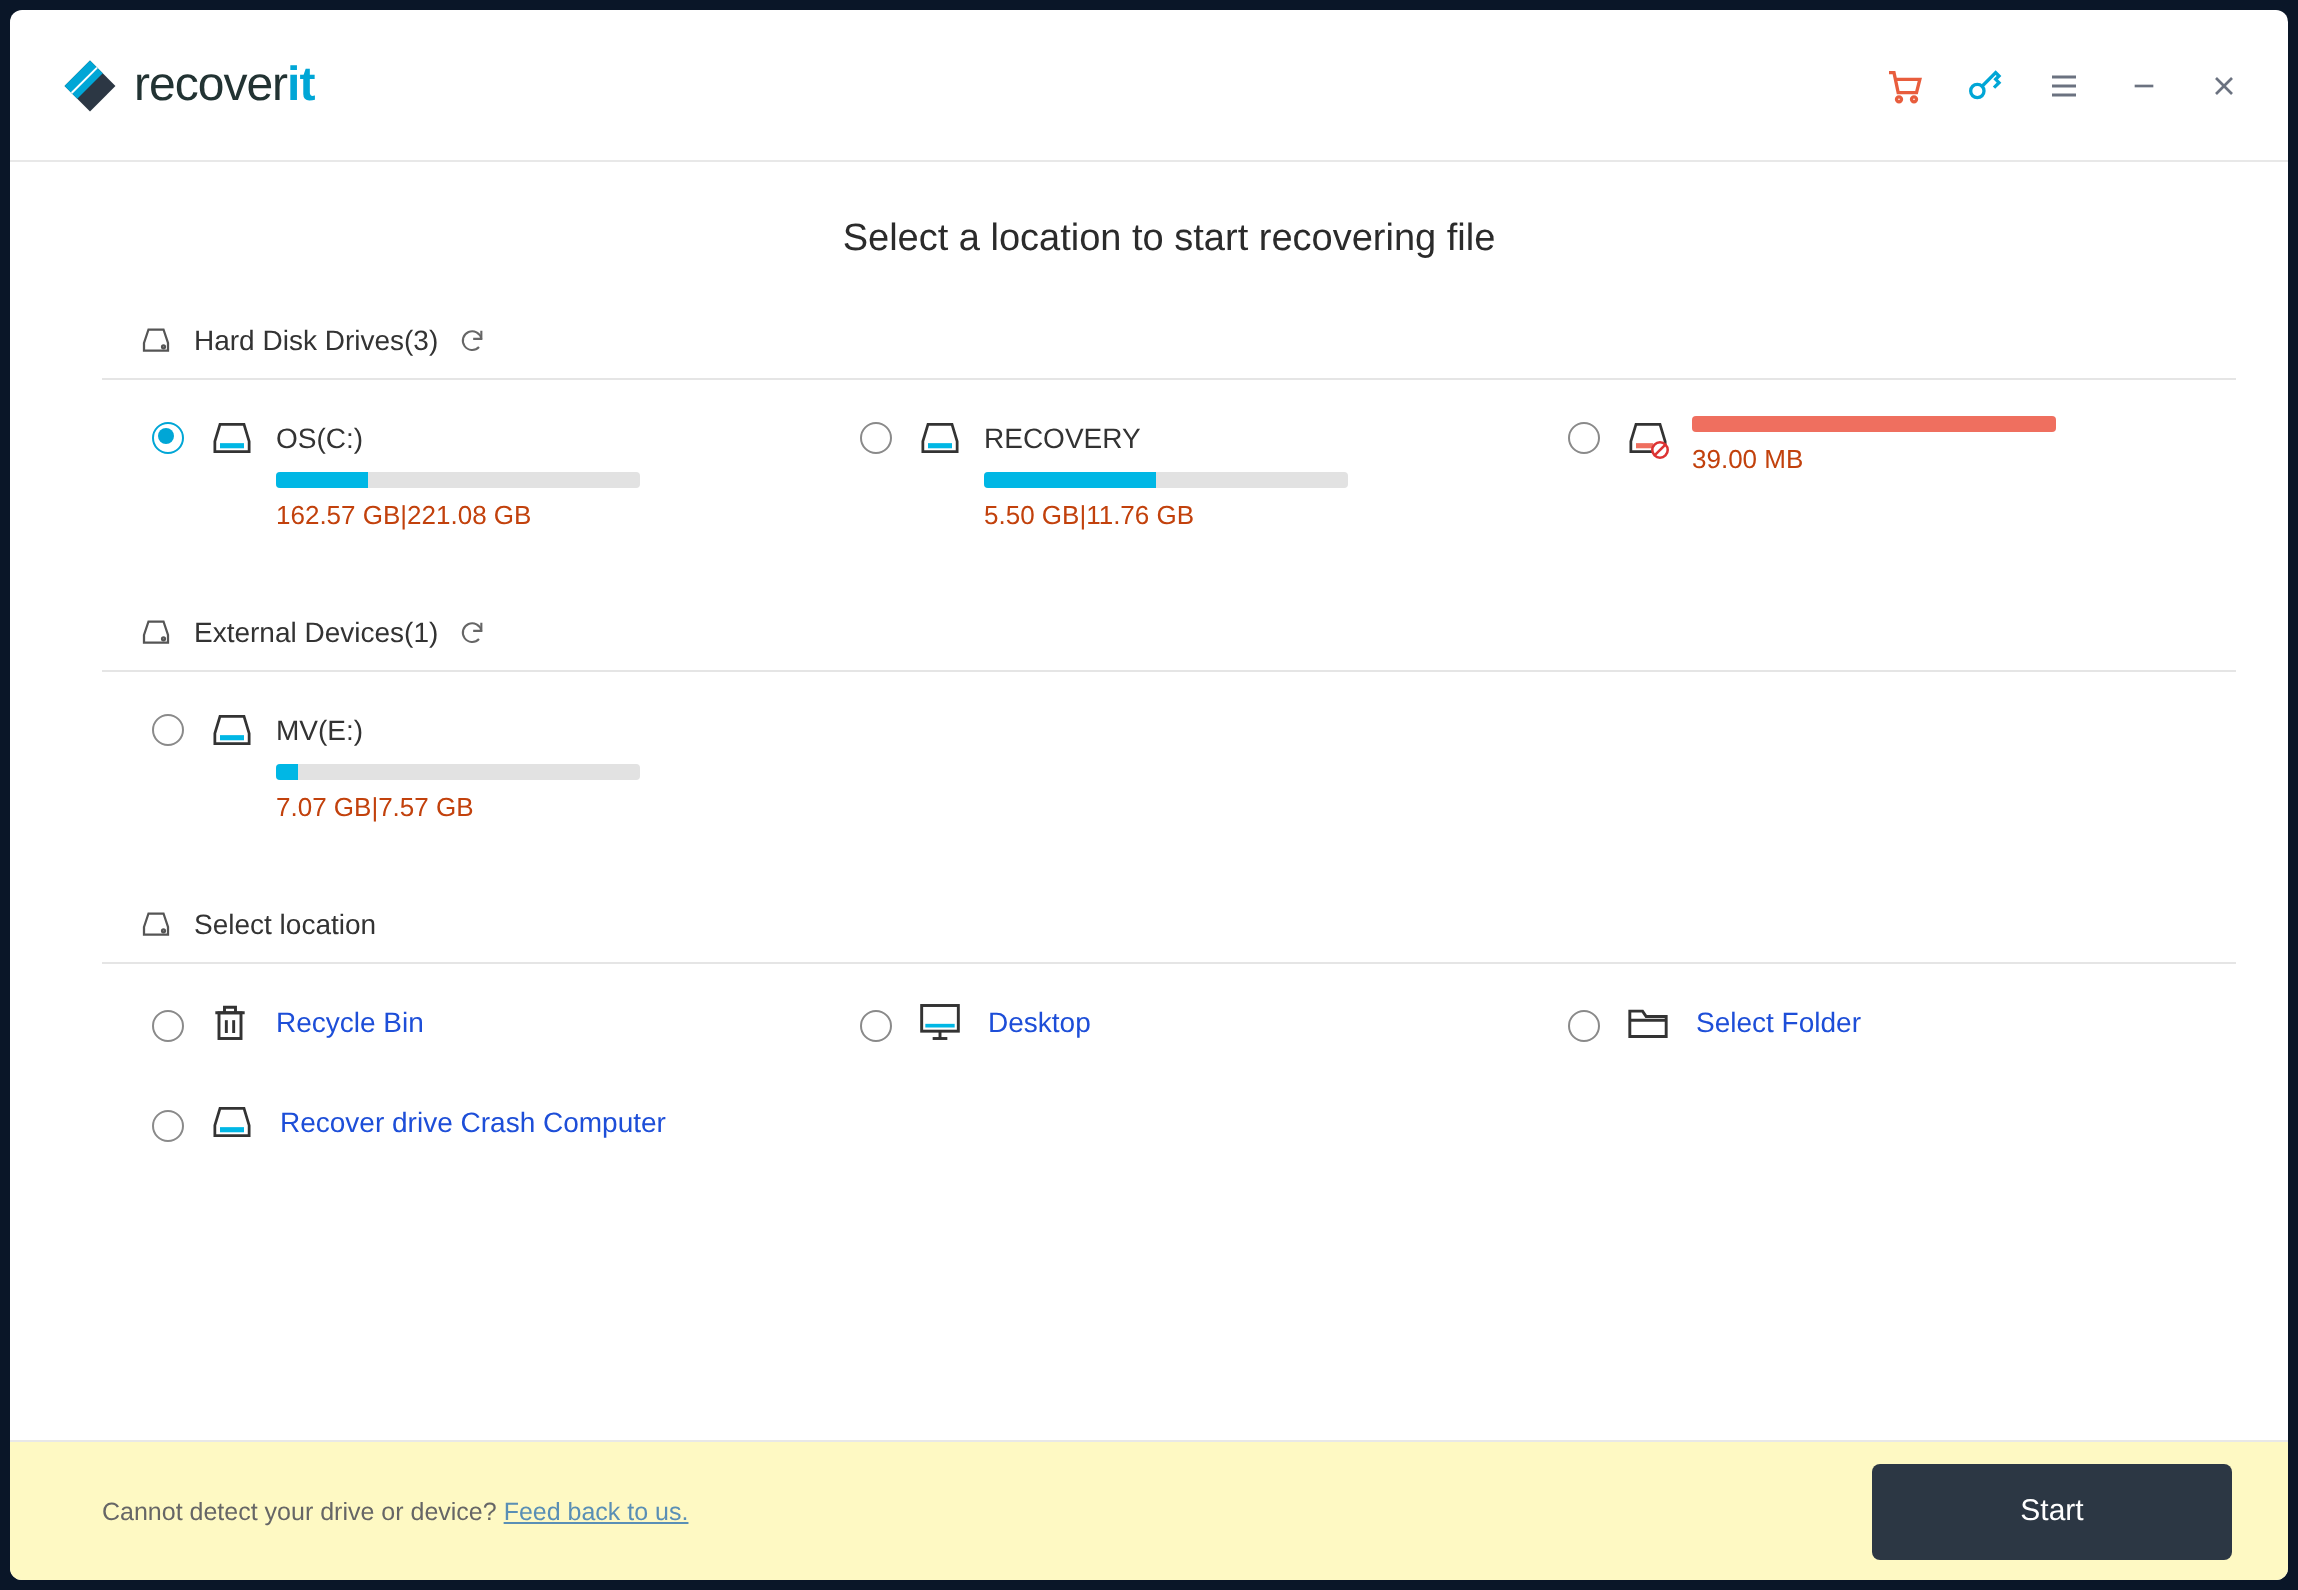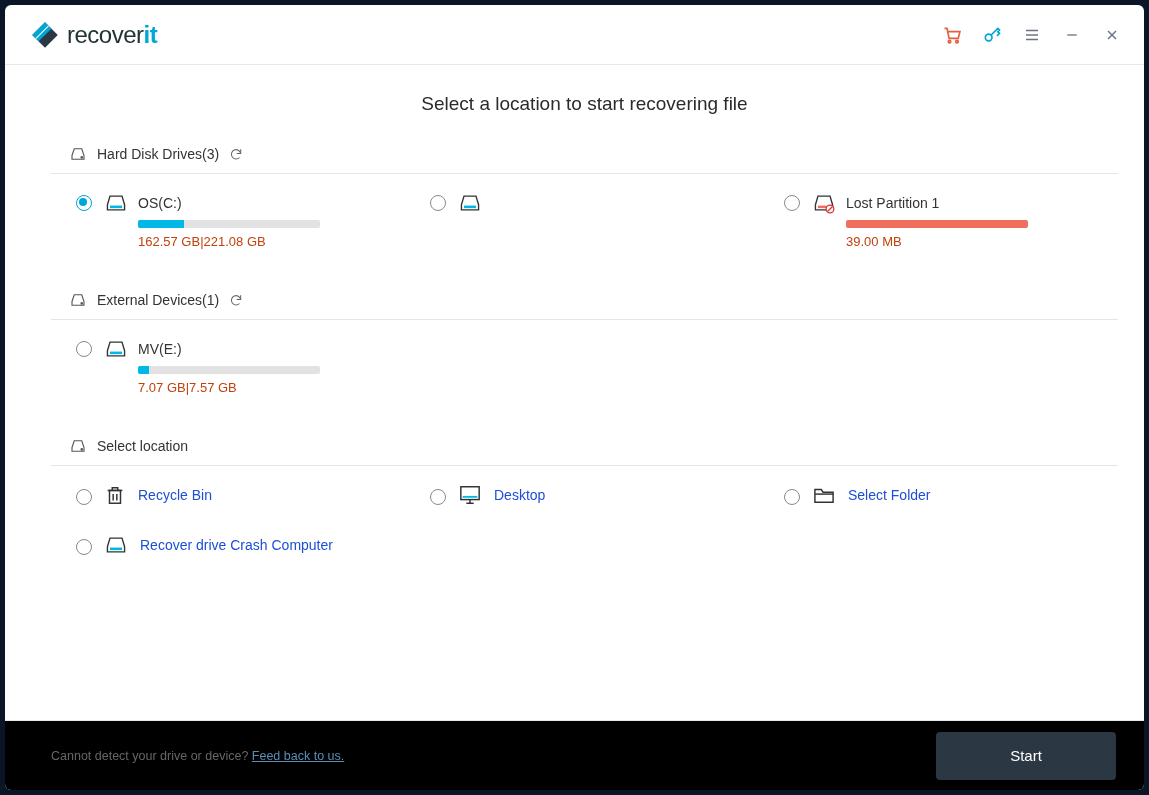--- a/index.html
+++ b/index.html
@@ -1,18 +1,18 @@
 <!DOCTYPE html>
 <html><head>
 <meta charset="utf-8">
 <style>
   * { box-sizing: border-box; margin: 0; padding: 0; }
   html, body { width: 1149px; height: 795px; font-family: -apple-system, BlinkMacSystemFont, "Segoe UI", Arial, sans-serif; background: #0a1628; overflow: hidden; }
   .window { position: absolute; top: 5px; left: 5px; right: 5px; bottom: 5px; background: #fff; border-radius: 6px; display: flex; flex-direction: column; }
-  .titlebar { height: 60px; display: flex; align-items: center; justify-content: space-between; padding: 0 22px 0 26px; border-bottom: 1px solid #e8e8e8; }
+  .titlebar { height: 76px; display: flex; align-items: center; justify-content: space-between; padding: 0 22px 0 26px; border-bottom: 1px solid #e8e8e8; }
   .logo-wrap { display: flex; align-items: center; gap: 8px; }
   .logo-text { font-size: 24px; font-weight: 500; color: #233; letter-spacing: -0.5px; }
   .logo-text .accent { color: #00a6d6; font-weight: 700; }
   .title-actions { display: flex; align-items: center; gap: 20px; }
   .title-actions .action { width: 20px; height: 20px; display: flex; align-items: center; justify-content: center; cursor: pointer; color: #6b7280; }
   .title-actions .cart { color: #e85d3d; }
   .title-actions .key { color: #00a6d6; }
   .main { flex: 1; padding: 28px 26px 0 46px; overflow: auto; }
   .page-title { text-align: center; font-size: 19px; font-weight: 500; color: #2b2b2b; margin-bottom: 26px; }
   .section { margin-bottom: 18px; }
@@ -26,21 +26,21 @@
   .drive-body { display: flex; gap: 10px; align-items: flex-start; }
   .drive-text { display: flex; flex-direction: column; gap: 6px; }
   .drive-name { font-size: 14px; color: #333; line-height: 22px; }
   .bar { width: 182px; height: 8px; background: #e2e2e2; border-radius: 2px; overflow: hidden; }
   .bar .fill { height: 100%; background: #00b7e5; }
   .bar .fill.red { background: #ef6f5f; }
   .usage { font-size: 13px; color: #c2410c; }
   .location-item { display: flex; align-items: center; gap: 12px; margin-bottom: 10px; }
   .loc-body { display: flex; align-items: center; gap: 12px; }
   .loc-name { font-size: 14px; color: #1d4ed8; }
-  .footer { height: 70px; border-top: 1px solid #e8e8e8; display: flex; align-items: center; justify-content: space-between; padding: 0 28px 0 46px; background: #000000; border-radius: 0 0 6px 6px; }
+  .footer { height: 70px; border-top: 1px solid #e8e8e8; display: flex; align-items: center; justify-content: space-between; padding: 0 28px 0 46px; background: #fef9c3; border-radius: 0 0 6px 6px; }
   .footer-text { font-size: 12.5px; color: #666; }
   .footer-text a { color: #5a8fb5; text-decoration: underline; }
   .start-btn { width: 180px; height: 48px; background: #2c3744; color: #fff; border: none; border-radius: 4px; font-size: 15px; cursor: pointer; }
   svg { display: block; }
 </style>
 </head>
 <body>
 
 <div class="window">
 
@@ -128,35 +128,41 @@
           </div>
           <div class="drive-item">
             <div class="radio"></div>
             <div class="drive-body">
               <span>
                 <svg width="24" height="22" viewBox="0 0 28 24" fill="none" stroke="#333" stroke-width="1.6">
                   <path d="M4 14 L7 4 H21 L24 14 V20 H4 Z"></path>
                   <rect x="7" y="15" width="14" height="3" fill="#00b7e5" stroke="none"></rect>
                 </svg>
               </span>
+              <div class="drive-text">
+                <span class="drive-name">RECOVERY</span>
+                <div class="bar">
+                  <div class="fill" style="width:47%"></div>
+                </div>
+                <span class="usage">5.50  GB|11.76  GB</span>
+              </div>
             </div>
           </div>
           <div class="drive-item">
             <div class="radio"></div>
             <div class="drive-body">
               <span>
                 <svg width="24" height="22" viewBox="0 0 28 24" fill="none" stroke="#333" stroke-width="1.6">
                   <path d="M4 14 L7 4 H21 L24 14 V20 H4 Z"></path>
                   <rect x="7" y="15" width="10" height="3" fill="#ef6f5f" stroke="none"></rect>
                   <circle cx="21" cy="19" r="4.5" fill="#fff" stroke="#d33" stroke-width="1.5"></circle>
                   <line x1="18" y1="22" x2="24" y2="16" stroke="#d33" stroke-width="1.5"></line>
                 </svg>
               </span>
               <div class="drive-text">
-                <span class="drive-name">Lost Partition 1</span>
                 <div class="bar">
                   <div class="fill red" style="width:100%"></div>
                 </div>
                 <span class="usage">39.00  MB</span>
               </div>
             </div>
           </div>
         </div>
     </div>
 

